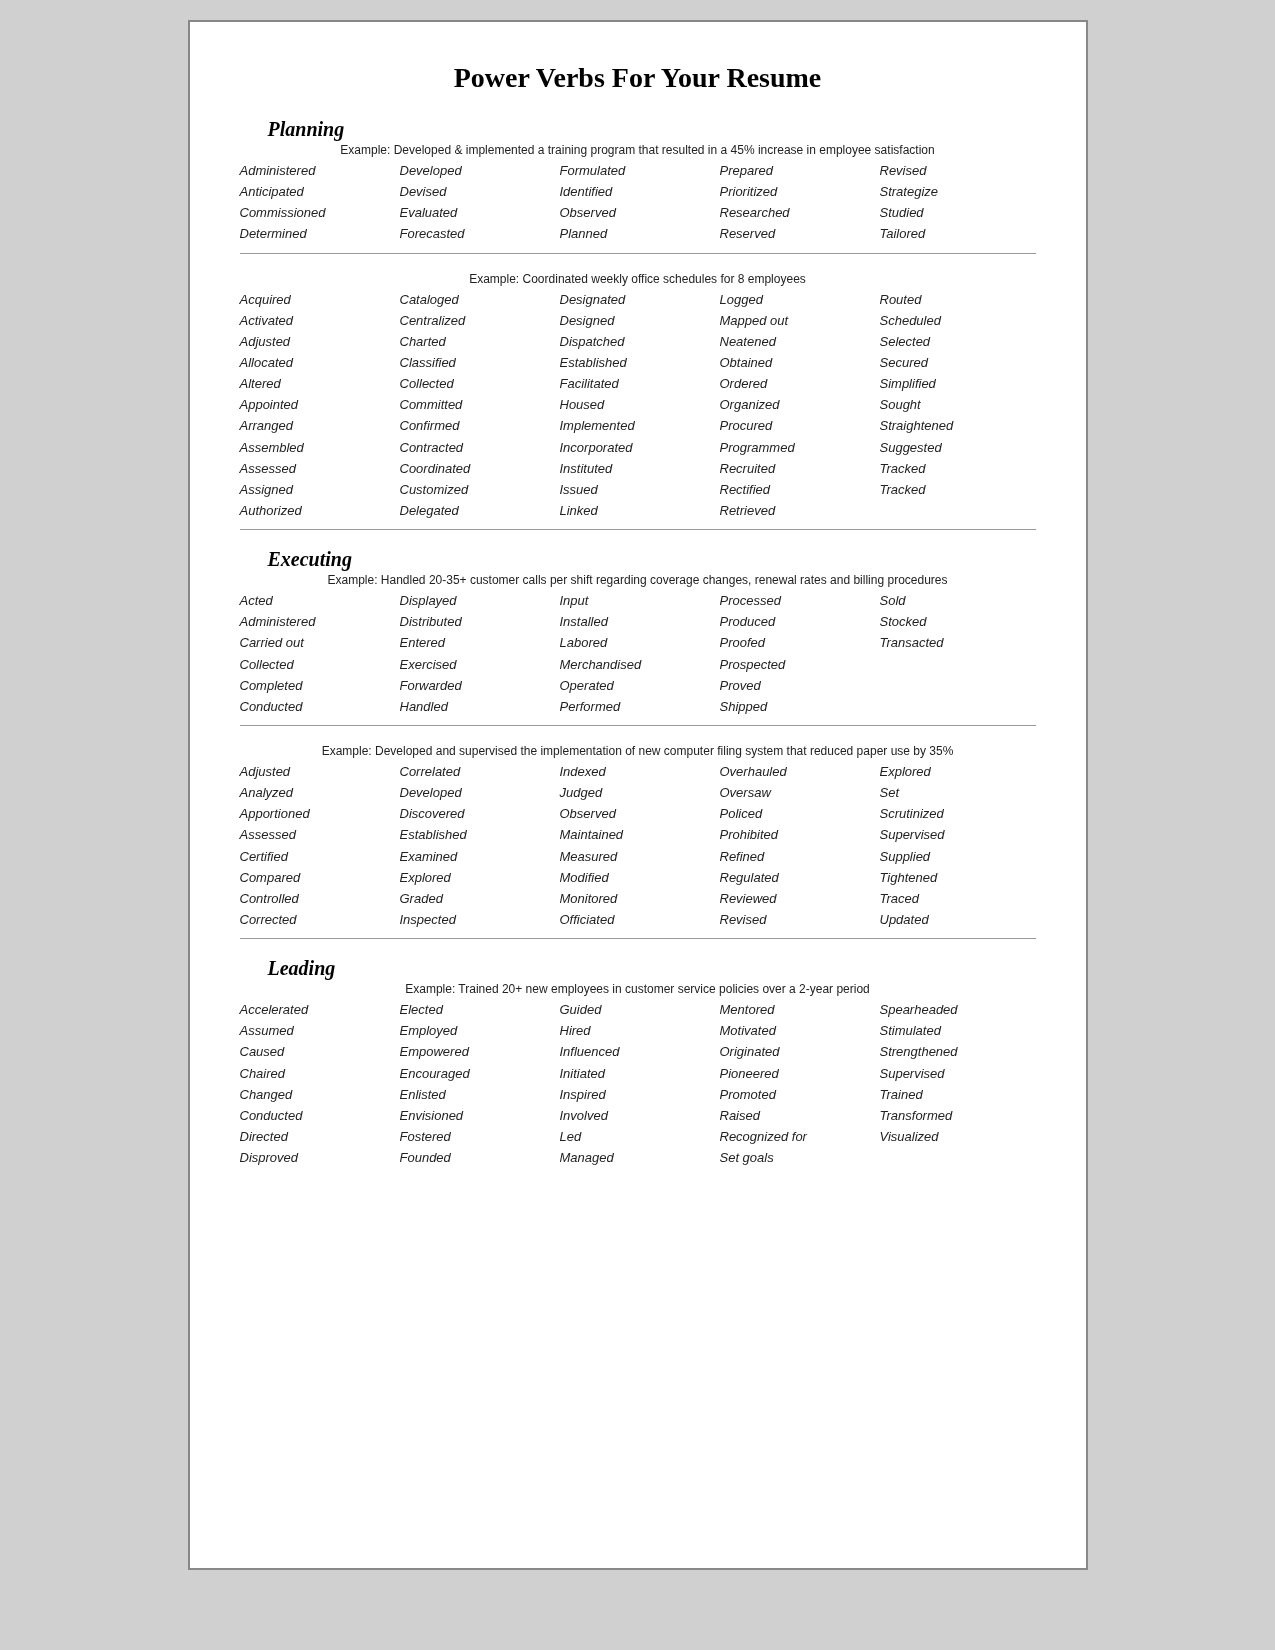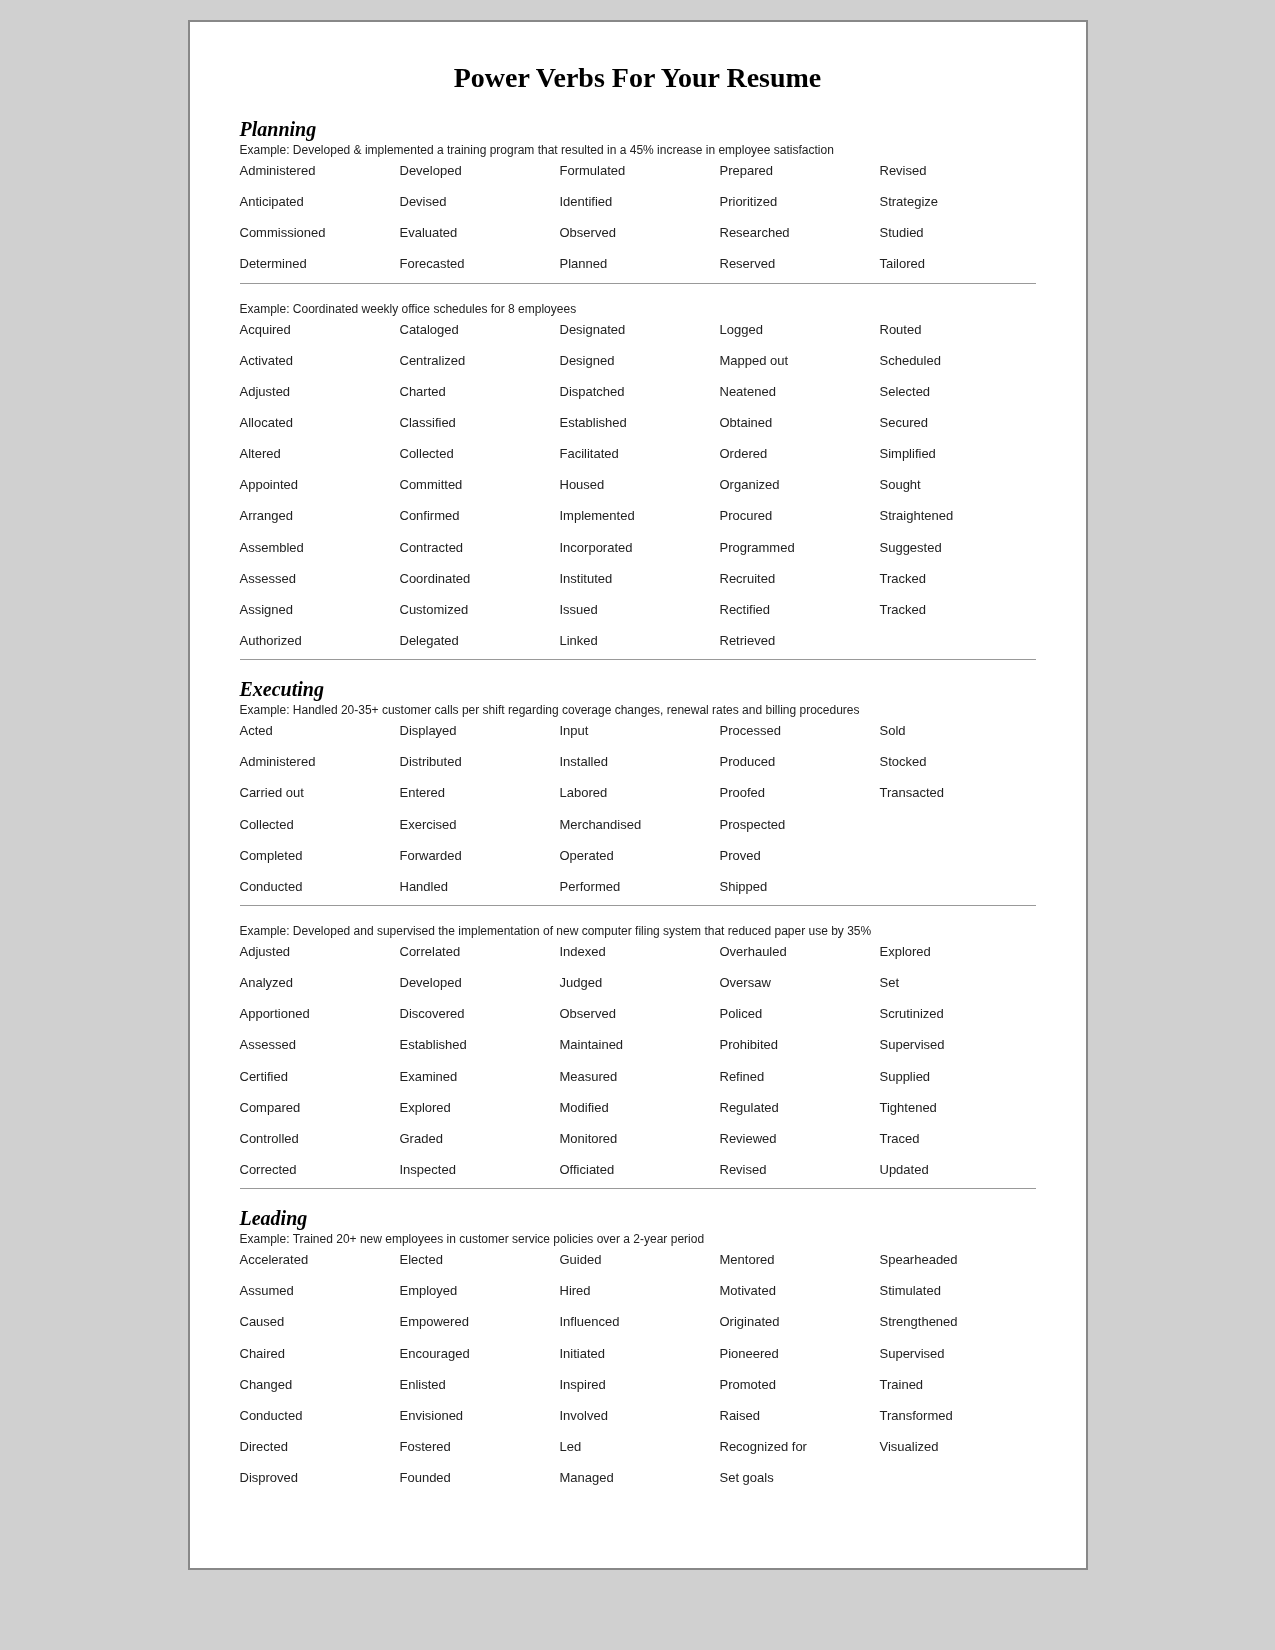--- a/index.html
+++ b/index.html
@@ -27,34 +27,37 @@
     }
     .section {
       margin-bottom: 18px;
     }
     .section-title {
       font-size: 20px;
       font-weight: bold;
       font-style: italic;
       margin-bottom: 2px;
       font-family: Georgia, serif;
+      margin-left: 28px;
     }
     .section-example {
       font-size: 12px;
       margin-bottom: 4px;
       color: #222;
       font-family: Arial, sans-serif;
+      text-align: center;
     }
     .verbs-grid {
       display: grid;
       grid-template-columns: repeat(5, 1fr);
-      gap: 11px 4px;
+      gap: 1px 4px;
       font-size: 13px;
       font-family: Arial, sans-serif;
       line-height: 1.55;
+      font-style: italic;
     }
     .verb-cell {
       color: #222;
     }
     hr.section-divider {
       border: none;
       border-top: 1px solid #999;
       margin: 8px 0 10px 0;
     }
   </style>

